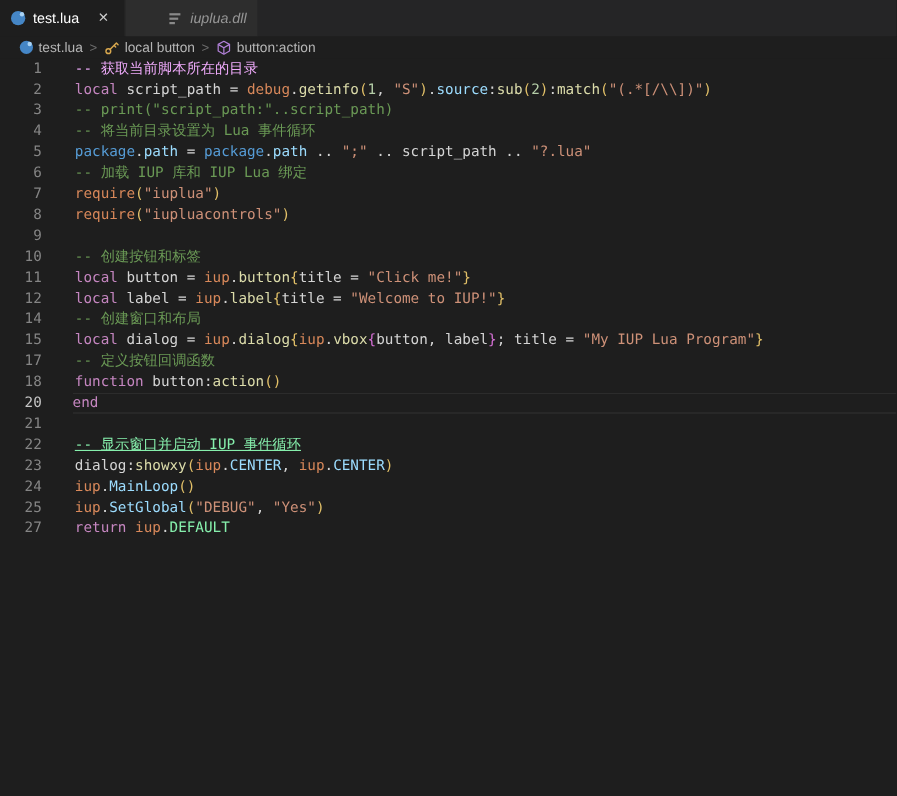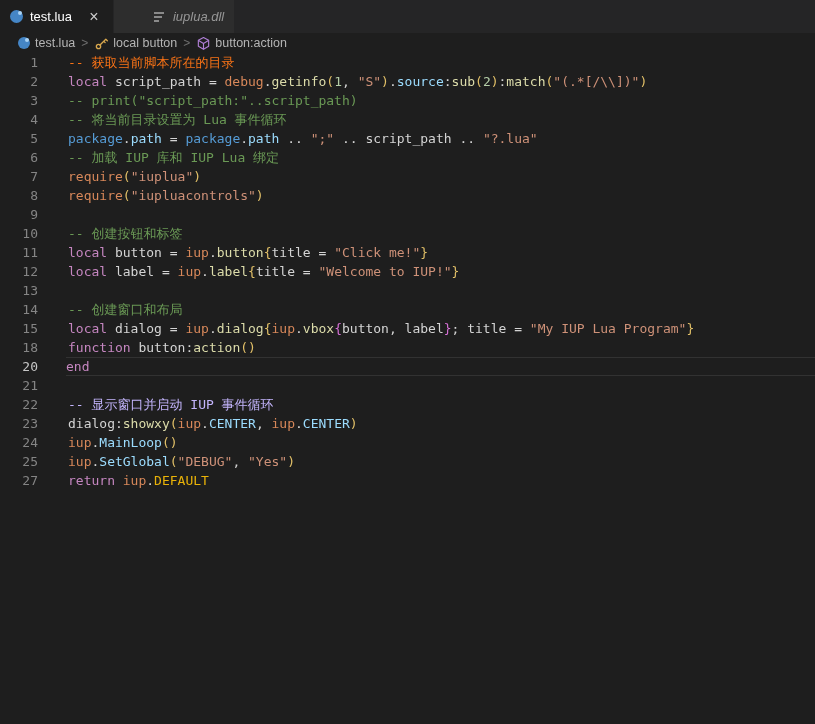--- a/index.html
+++ b/index.html
@@ -92,21 +92,21 @@
         <path d="M2.8 4.9 L8 7.9 L13.2 4.9 M8 7.9 V14"></path>
       </svg>
     </span>
     <span>button:action</span>
   </span>
 </div>
 
 <div class="editor">
     <div class="row">
       <span class="ln">1</span>
-      <span class="code"><span style="color: #f97316;">-- 获取当前脚本所在的目录</span></span>
+      <span class="code"><span style="color: #f0abfc;">-- 获取当前脚本所在的目录</span></span>
     </div>
     <div class="row">
       <span class="ln">2</span>
       <span class="code"><span style="color: rgb(197, 134, 192);">local</span><span style="color: rgb(212, 212, 212);"> script_path = </span><span style="color: rgb(216, 136, 90);">debug</span><span style="color: rgb(212, 212, 212);">.</span><span style="color: rgb(220, 220, 170);">getinfo</span><span style="color: rgb(226, 192, 104);">(</span><span style="color: rgb(181, 206, 168);">1</span><span style="color: rgb(212, 212, 212);">, </span><span style="color: rgb(206, 145, 120);">"S"</span><span style="color: rgb(226, 192, 104);">)</span><span style="color: rgb(212, 212, 212);">.</span><span style="color: rgb(156, 220, 254);">source</span><span style="color: rgb(212, 212, 212);">:</span><span style="color: rgb(220, 220, 170);">sub</span><span style="color: rgb(226, 192, 104);">(</span><span style="color: rgb(181, 206, 168);">2</span><span style="color: rgb(226, 192, 104);">)</span><span style="color: rgb(212, 212, 212);">:</span><span style="color: rgb(220, 220, 170);">match</span><span style="color: rgb(226, 192, 104);">(</span><span style="color: rgb(206, 145, 120);">"(.*[/\\])"</span><span style="color: rgb(226, 192, 104);">)</span></span>
     </div>
     <div class="row">
       <span class="ln">3</span>
       <span class="code"><span style="color: rgb(106, 153, 85);">-- print("script_path:"..script_path)</span></span>
     </div>
     <div class="row">
@@ -139,56 +139,56 @@
     </div>
     <div class="row">
       <span class="ln">11</span>
       <span class="code"><span style="color: rgb(197, 134, 192);">local</span><span style="color: rgb(212, 212, 212);"> button = </span><span style="color: rgb(216, 136, 90);">iup</span><span style="color: rgb(212, 212, 212);">.</span><span style="color: rgb(220, 220, 170);">button</span><span style="color: rgb(226, 192, 104);">{</span><span style="color: rgb(212, 212, 212);">title = </span><span style="color: rgb(206, 145, 120);">"Click me!"</span><span style="color: rgb(226, 192, 104);">}</span></span>
     </div>
     <div class="row">
       <span class="ln">12</span>
       <span class="code"><span style="color: rgb(197, 134, 192);">local</span><span style="color: rgb(212, 212, 212);"> label = </span><span style="color: rgb(216, 136, 90);">iup</span><span style="color: rgb(212, 212, 212);">.</span><span style="color: rgb(220, 220, 170);">label</span><span style="color: rgb(226, 192, 104);">{</span><span style="color: rgb(212, 212, 212);">title = </span><span style="color: rgb(206, 145, 120);">"Welcome to IUP!"</span><span style="color: rgb(226, 192, 104);">}</span></span>
     </div>
     <div class="row">
-      <span class="ln">13</span>
-      <span class="code"></span>
-    </div>
-    <div class="row">
       <span class="ln">14</span>
       <span class="code"><span style="color: rgb(106, 153, 85);">-- 创建窗口和布局</span></span>
     </div>
     <div class="row">
       <span class="ln">15</span>
       <span class="code"><span style="color: rgb(197, 134, 192);">local</span><span style="color: rgb(212, 212, 212);"> dialog = </span><span style="color: rgb(216, 136, 90);">iup</span><span style="color: rgb(212, 212, 212);">.</span><span style="color: rgb(220, 220, 170);">dialog</span><span style="color: rgb(226, 192, 104);">{</span><span style="color: rgb(216, 136, 90);">iup</span><span style="color: rgb(212, 212, 212);">.</span><span style="color: rgb(220, 220, 170);">vbox</span><span style="color: rgb(214, 112, 214);">{</span><span style="color: rgb(212, 212, 212);">button, label</span><span style="color: rgb(214, 112, 214);">}</span><span style="color: rgb(212, 212, 212);">; title = </span><span style="color: rgb(206, 145, 120);">"My IUP Lua Program"</span><span style="color: rgb(226, 192, 104);">}</span></span>
+    </div>
+    <div class="row">
+      <span class="ln">17</span>
+      <span class="code"><span style="color: rgb(106, 153, 85);">-- 定义按钮回调函数</span></span>
     </div>
     <div class="row">
       <span class="ln">18</span>
       <span class="code"><span style="color: rgb(197, 134, 192);">function</span><span style="color: rgb(212, 212, 212);"> button:</span><span style="color: rgb(220, 220, 170);">action</span><span style="color: rgb(226, 192, 104);">()</span></span>
     </div>
     <div class="row cur">
       <span class="ln">20</span>
       <span class="code"><span style="color: rgb(197, 134, 192);">end</span></span>
     </div>
     <div class="row">
       <span class="ln">21</span>
       <span class="code"></span>
     </div>
     <div class="row">
       <span class="ln">22</span>
-      <span class="code"><span style="color: #c4b5fd;">-- 显示窗口并启动 IUP 事件循环</span></span>
+      <span class="code"><span style="color: #86efac; text-decoration: underline;">-- 显示窗口并启动 IUP 事件循环</span></span>
     </div>
     <div class="row">
       <span class="ln">23</span>
       <span class="code"><span style="color: rgb(212, 212, 212);">dialog:</span><span style="color: rgb(220, 220, 170);">showxy</span><span style="color: rgb(226, 192, 104);">(</span><span style="color: rgb(216, 136, 90);">iup</span><span style="color: rgb(212, 212, 212);">.</span><span style="color: rgb(156, 220, 254);">CENTER</span><span style="color: rgb(212, 212, 212);">, </span><span style="color: rgb(216, 136, 90);">iup</span><span style="color: rgb(212, 212, 212);">.</span><span style="color: rgb(156, 220, 254);">CENTER</span><span style="color: rgb(226, 192, 104);">)</span></span>
     </div>
     <div class="row">
       <span class="ln">24</span>
       <span class="code"><span style="color: rgb(216, 136, 90);">iup</span><span style="color: rgb(212, 212, 212);">.</span><span style="color: rgb(156, 220, 254);">MainLoop</span><span style="color: rgb(226, 192, 104);">()</span></span>
     </div>
     <div class="row">
       <span class="ln">25</span>
       <span class="code"><span style="color: rgb(216, 136, 90);">iup</span><span style="color: rgb(212, 212, 212);">.</span><span style="color: rgb(156, 220, 254);">SetGlobal</span><span style="color: rgb(226, 192, 104);">(</span><span style="color: rgb(206, 145, 120);">"DEBUG"</span><span style="color: rgb(212, 212, 212);">, </span><span style="color: rgb(206, 145, 120);">"Yes"</span><span style="color: rgb(226, 192, 104);">)</span></span>
     </div>
     <div class="row">
       <span class="ln">27</span>
-      <span class="code"><span style="color: rgb(197, 134, 192);">return</span><span style="color: rgb(212, 212, 212);"> </span><span style="color: rgb(216, 136, 90);">iup</span><span style="color: rgb(212, 212, 212);">.</span><span style="color: #eab308;">DEFAULT</span></span>
+      <span class="code"><span style="color: rgb(197, 134, 192);">return</span><span style="color: rgb(212, 212, 212);"> </span><span style="color: rgb(216, 136, 90);">iup</span><span style="color: rgb(212, 212, 212);">.</span><span style="color: #86efac;">DEFAULT</span></span>
     </div>
   </div>
 
 </body></html>

